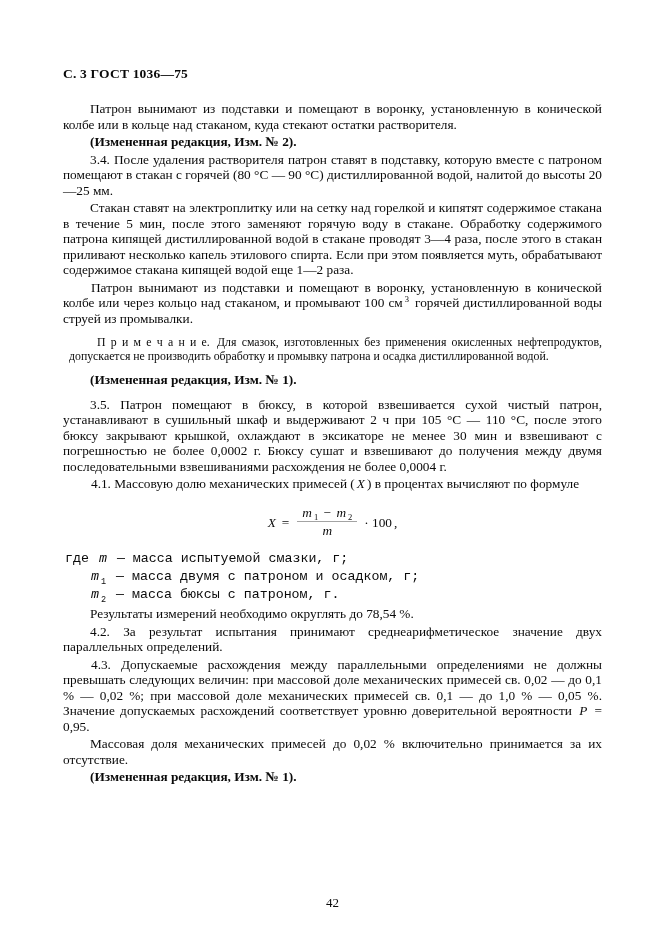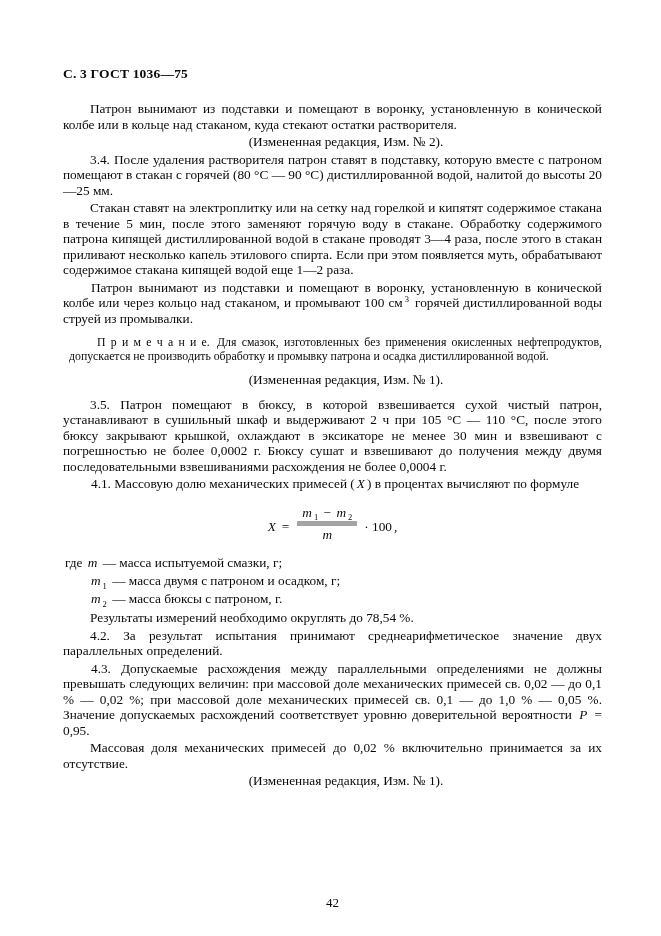--- a/index.html
+++ b/index.html
@@ -8,45 +8,45 @@
   .page { position:relative; width:661px; height:936px; background:#ffffff; overflow:hidden; }
   .content { position:absolute; left:59px; top:62px; width:543px; }
 
   .doc-header { font-weight:bold; font-size:13.5px; letter-spacing:0.2px; }
 
   p.body-p {
     font-size:13.3px; line-height:15.5px;
     text-align:justify; text-indent:27px;
   }
   p.first-after-header { margin-top:17px; }
-  p.amend { font-weight:normal; text-align:center; }
+  p.amend { font-weight:bold; text-align:left; }
   p.amend-spaced { margin-bottom:7px; }
 
   .note-p {
     font-size:11.8px; line-height:14px;
     text-align:justify; text-indent:27px;
     margin:7px 0 7px 6px;
   }
 
   .section-heading {
     font-size:13.5px; font-weight:bold; text-align:center;
     margin:14px 0 12px 0; text-indent:0;
   }
 
   .formula-line { text-align:center; font-size:13.3px; margin:10px 0 8px 0; }
   .f-var { font-style:italic; }
   .f-eq { margin:0 4px; }
   .frac { display:inline-block; vertical-align:-0.6em; text-align:center; margin:0 2px; line-height:1.15; }
-  .frac .num { display:block; padding:0 4px 1px 4px; border-bottom:5px solid #a3a3a3; }
+  .frac .num { display:block; padding:0 4px 1px 4px; border-bottom:1px solid #a3a3a3; }
   .frac .den { display:block; padding-top:1px; }
   sub { font-size:8.5px; line-height:0; }
   sup { font-size:8.5px; line-height:0; }
   .f-factor { margin-left:3px; }
 
-  .where-list { font-size:13.3px; line-height:16px; }
+  .where-list { font-size:13.3px; line-height:16px;font-family:Liberation Mono, monospace; }
   .where-line { text-align:left; }
   .where-line.indented { padding-left:27px; }
 
   .page-number {
     position:absolute; left:0; right:0; top:892px;
     text-align:center; font-size:13px;
   }
 </style>
 </head>
 <body>

